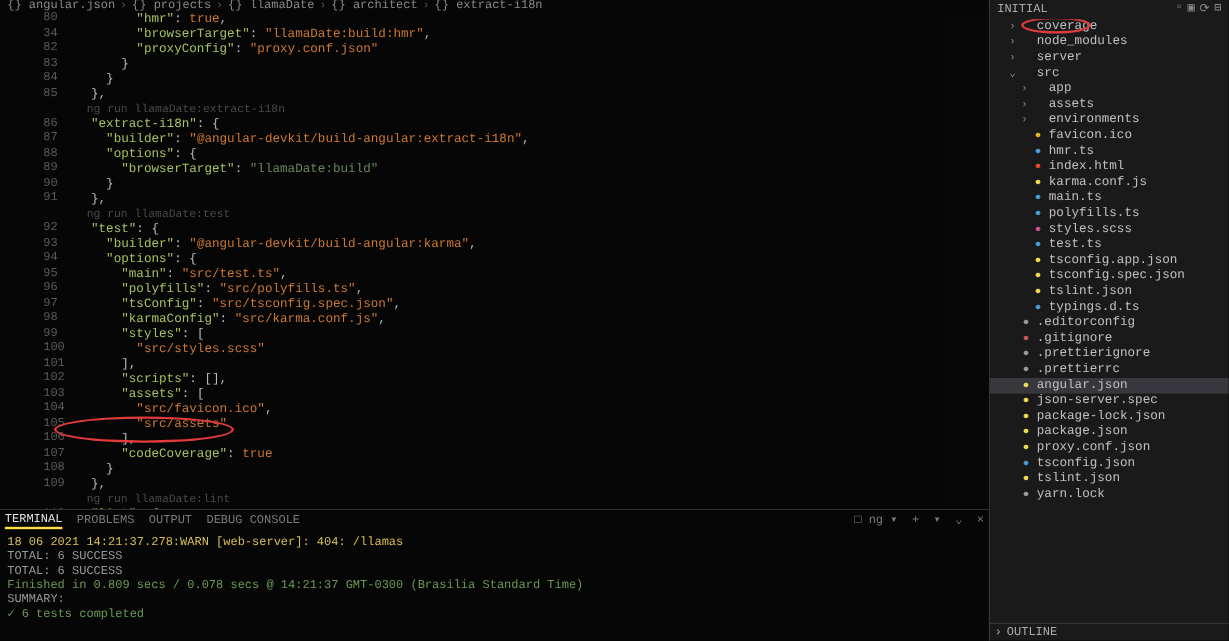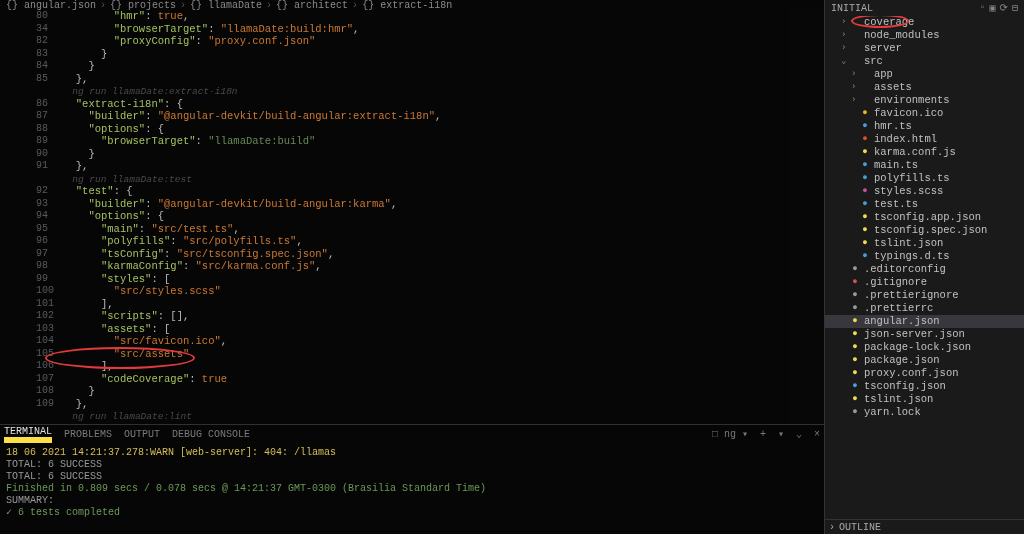--- a/index.html
+++ b/index.html
@@ -23,36 +23,36 @@
   }
   .breadcrumb .sep { color:#555; }
 
   
   .editor { flex:1; position:relative; overflow:hidden; background:#060606; }
   .gutter { position:absolute; left:0; top:0; width:34px; text-align:right; color:#5a5a5a; padding-top:0; }
   .gutter div { height:12.5px; line-height:12.5px; padding-right:6px; font-size:10px;padding-left:36px; }
   .code { position:absolute; left:38px; right:0; top:0; white-space:pre; font-size:10.5px; line-height:12.5px; }
   .code .row { height:12.5px; }
   .code .hl { background:#2a1515; display:block; position:absolute; left:-38px; right:0; height:12.5px; z-index:-1; }
-  .hint { color:#4a4a4a; font-size:9.5px; font-style:italic; }
+  .hint { color:#4a4a4a; font-size:9.5px; }
 
   .kstr { color:#a5c261; }   
   .str  { color:#cc7832; }   
   .str2 { color:#6a8759; }   
   .bool { color:#cc7832; }   
   .punct{ color:#bbb; }
   .minimap { position:absolute; right:0; top:0; width:36px; height:100%; background:#0a0a0a; opacity:0.4;}
 
   
   .circle { position:absolute; border:2px solid #e23b3b; border-radius:50%/50%; pointer-events:none; }
 
   
   .panel { height:110px; border-top:1px solid #303030; display:flex; flex-direction:column; background:#060606; }
   .panel-tabs { display:flex; align-items:center; height:18px; padding:0 4px; font-size:10px; color:#7a7a7a; gap:12px; }
-  .panel-tabs .tab.active { color:#e0e0e0; border-bottom:6px solid #fde047; }
+  .panel-tabs .tab.active { color:#e0e0e0; border-bottom:2px solid #fde047; }
   .panel-tabs .spacer { flex:1; }
   .panel-body { flex:1; padding:4px 6px; font-size:10px; line-height:12px; overflow:hidden; }
   .log-warn { color:#d6bf55; }
   .log-grn { color:#6a9955; }
   .log-dim { color:#999; }
 
   
   .side-header { display:flex; align-items:flex-end; justify-content:space-between; padding:2px 6px; height:16px; color:#aaa; font-size:10px; }
   .side-icons { display:flex; gap:4px; }
   .side-icons span { color:#888; cursor:pointer; }
@@ -313,21 +313,21 @@
       <div class="item sel">
         <span class="ind" style="width: 10px;"></span>
         <span class="chev"></span>
         <span class="ficon ic-json">●</span>
         <span>angular.json</span>
       </div>
       <div class="item">
         <span class="ind" style="width: 10px;"></span>
         <span class="chev"></span>
         <span class="ficon ic-json">●</span>
-        <span>json-server.json</span>
+        <span>json-server.spec</span>
       </div>
       <div class="item">
         <span class="ind" style="width: 10px;"></span>
         <span class="chev"></span>
         <span class="ficon ic-json">●</span>
         <span>package-lock.json</span>
       </div>
       <div class="item">
         <span class="ind" style="width: 10px;"></span>
         <span class="chev"></span>

